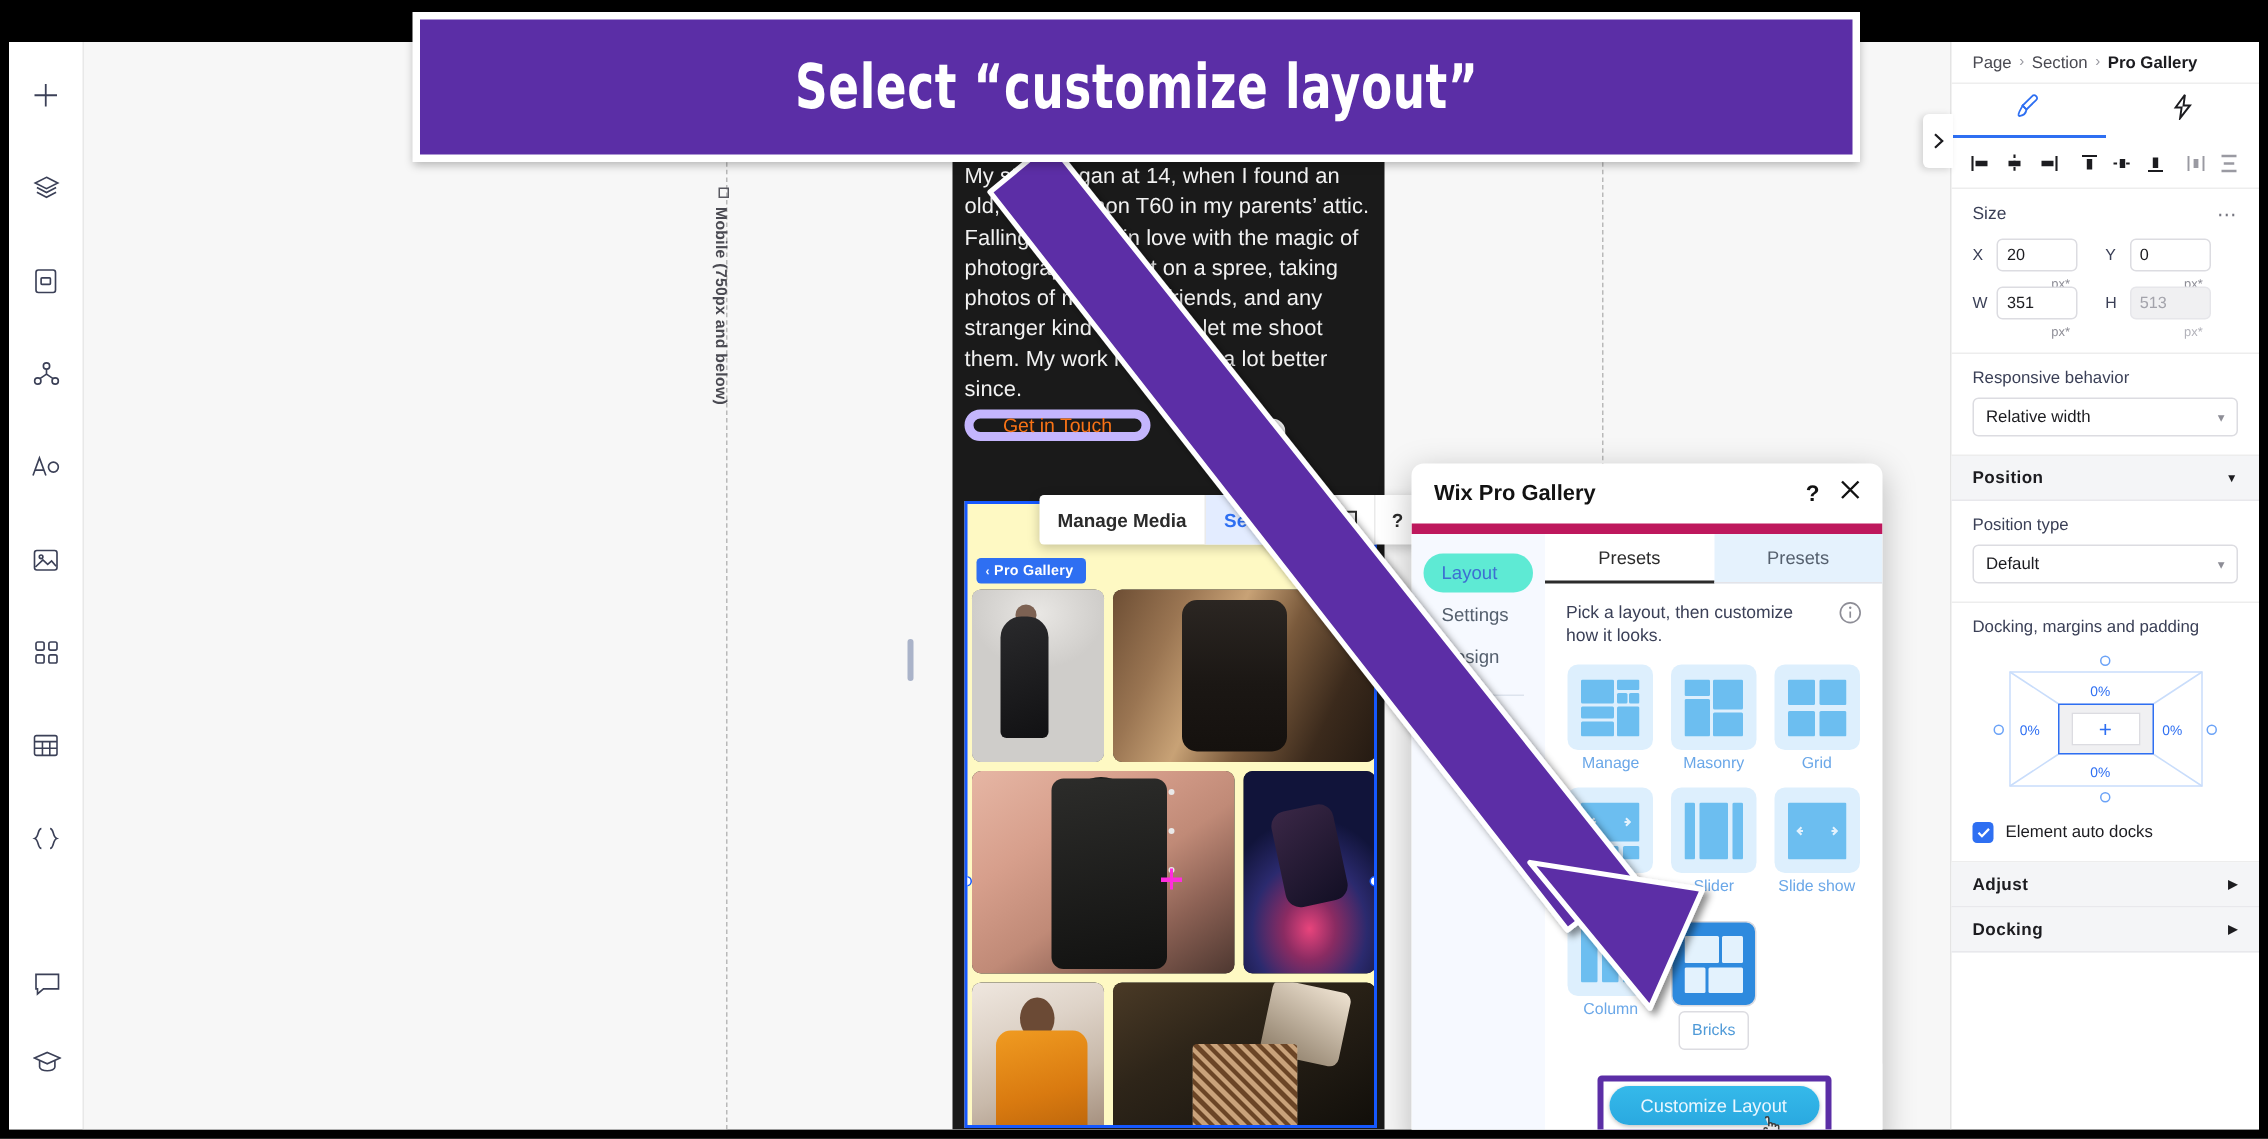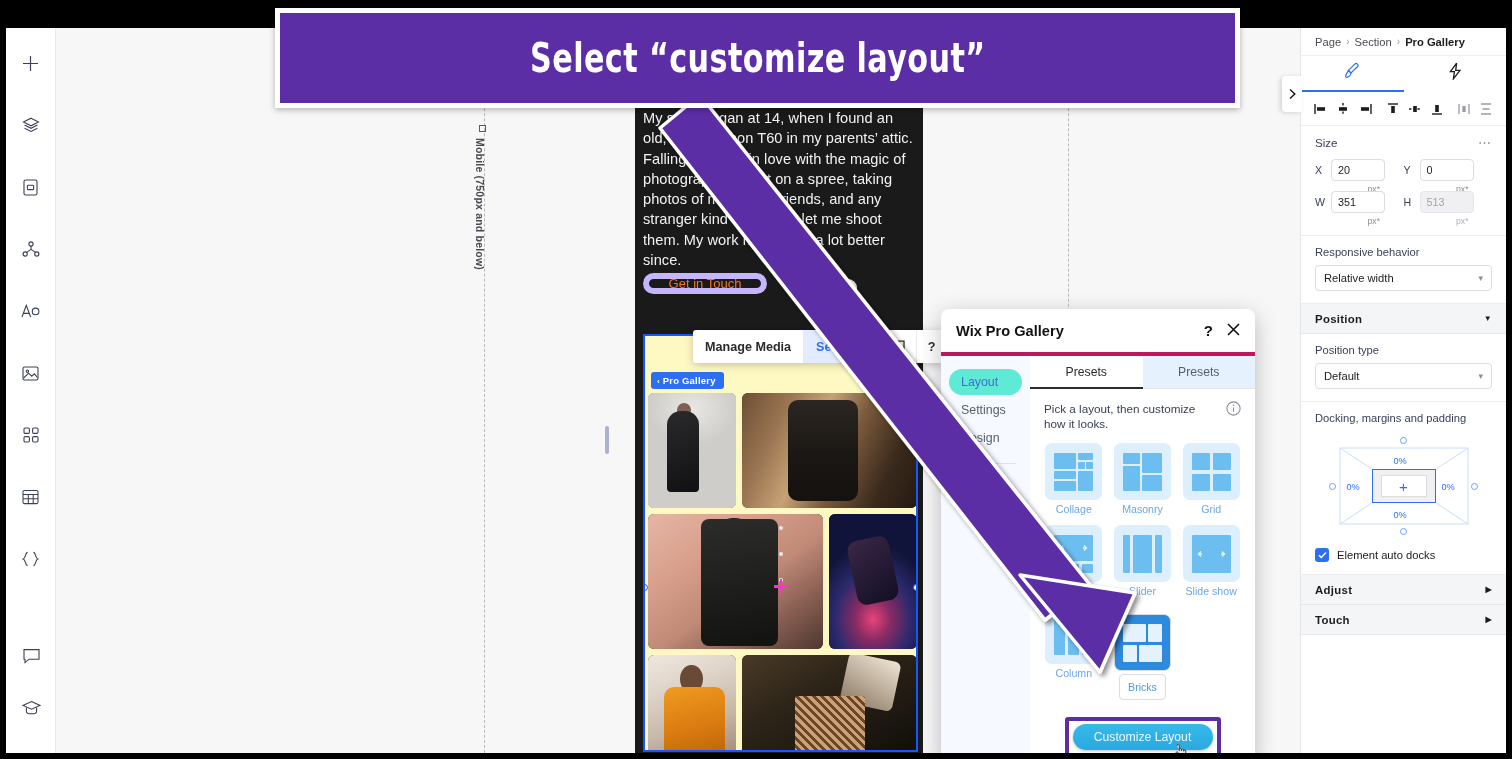--- a/index.html
+++ b/index.html
@@ -301,21 +301,21 @@
     position: absolute; left: 935px; top: 281px;
     width: 314px; height: 456px;
     background: #ffffff;
     border-radius: 8px;
     box-shadow: 0 6px 22px rgba(0,0,0,.25);
     overflow: hidden;
     z-index: 50;
   }
   .pg-head {
     height: 47px; display:flex; align-items:center; justify-content:space-between;
-    padding: 0 15px; border-bottom: 4px solid #be185d;
+    padding: 0 15px; border-bottom: 7px solid #be185d;
   }
   .pg-title { font-size: 14.6px; font-weight: bold; color: #121212; }
   .pg-head-ic { display:flex; align-items:center; gap:14px; color:#121212; }
   .pg-q { font-size: 15px; font-weight: 600; }
   .pg-body { display:flex; height: 409px; }
   .pg-nav {
     width: 89px; background: #f6f9ff; padding-top: 13px;
     display:flex; flex-direction:column; gap: 2px;
   }
   .pg-nav-item {
@@ -746,21 +746,21 @@
             </svg>
         </span>
         <span class="chk-lab">Element auto docks</span>
       </div>
 
       <div class="collapse-head">
         <span>Adjust</span>
         <span class="tri">▶</span>
       </div>
       <div class="collapse-head">
-        <span>Touch</span>
+        <span>Docking</span>
         <span class="tri">▶</span>
       </div>
     </div>
 
     <div class="panel-toggle">
       <svg width="9" height="12" viewBox="0 0 9 12" fill="none" stroke="#1c1c20" stroke-width="1.5">
           <path d="M2 1.5 6.8 6 2 10.5"></path>
         </svg>
     </div>
 
@@ -810,21 +810,21 @@
                 <svg width="39" height="38" viewBox="0 0 39 38">
                   <rect x="0" y="0" width="22" height="16" rx="1" fill="#6cbef0"></rect>
                   <rect x="24" y="0" width="15" height="7" rx="1" fill="#6cbef0"></rect>
                   <rect x="24" y="9" width="7" height="7" rx="1" fill="#6cbef0"></rect>
                   <rect x="32" y="9" width="7" height="7" rx="1" fill="#6cbef0"></rect>
                   <rect x="0" y="18" width="22" height="8" rx="1" fill="#6cbef0"></rect>
                   <rect x="0" y="28" width="22" height="10" rx="1" fill="#6cbef0"></rect>
                   <rect x="24" y="18" width="15" height="20" rx="1" fill="#6cbef0"></rect>
                 </svg>
               </div>
-              <div class="pg-cap">Collage</div>
+              <div class="pg-cap">Manage</div>
             </div>
 
             <div class="pg-cell">
               <div class="pg-thumb">
                 <svg width="39" height="38" viewBox="0 0 39 38">
                   <rect x="0" y="0" width="17" height="11" rx="1" fill="#6cbef0"></rect>
                   <rect x="19" y="0" width="20" height="20" rx="1" fill="#6cbef0"></rect>
                   <rect x="0" y="13" width="17" height="25" rx="1" fill="#6cbef0"></rect>
                   <rect x="19" y="22" width="20" height="16" rx="1" fill="#6cbef0"></rect>
                 </svg>

